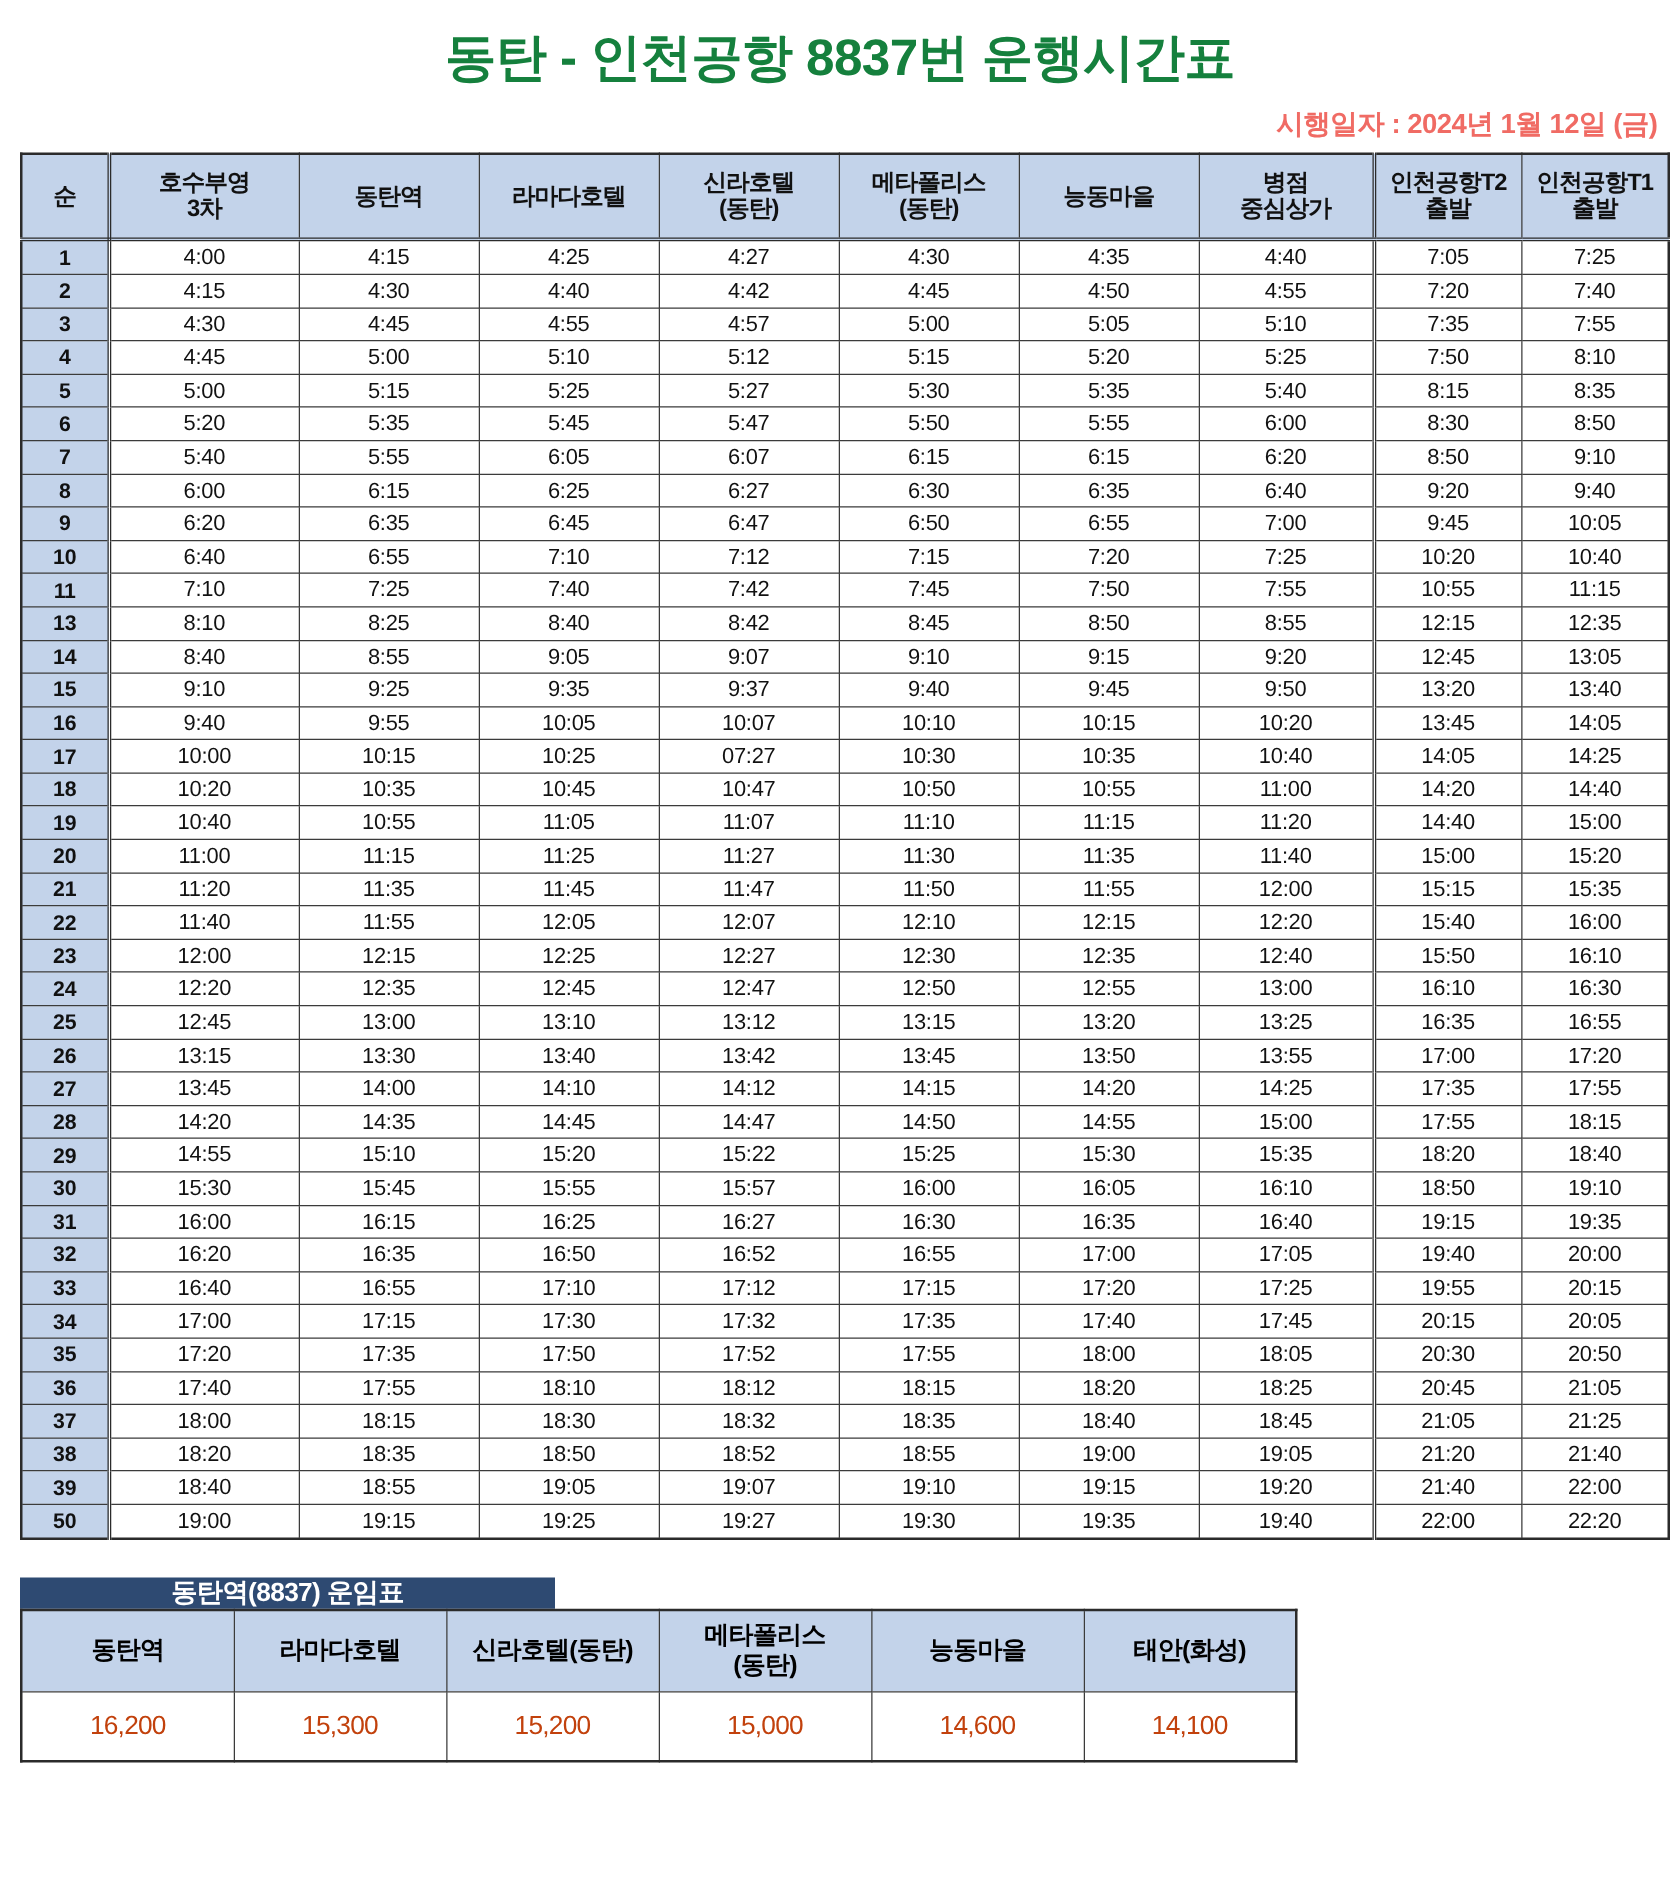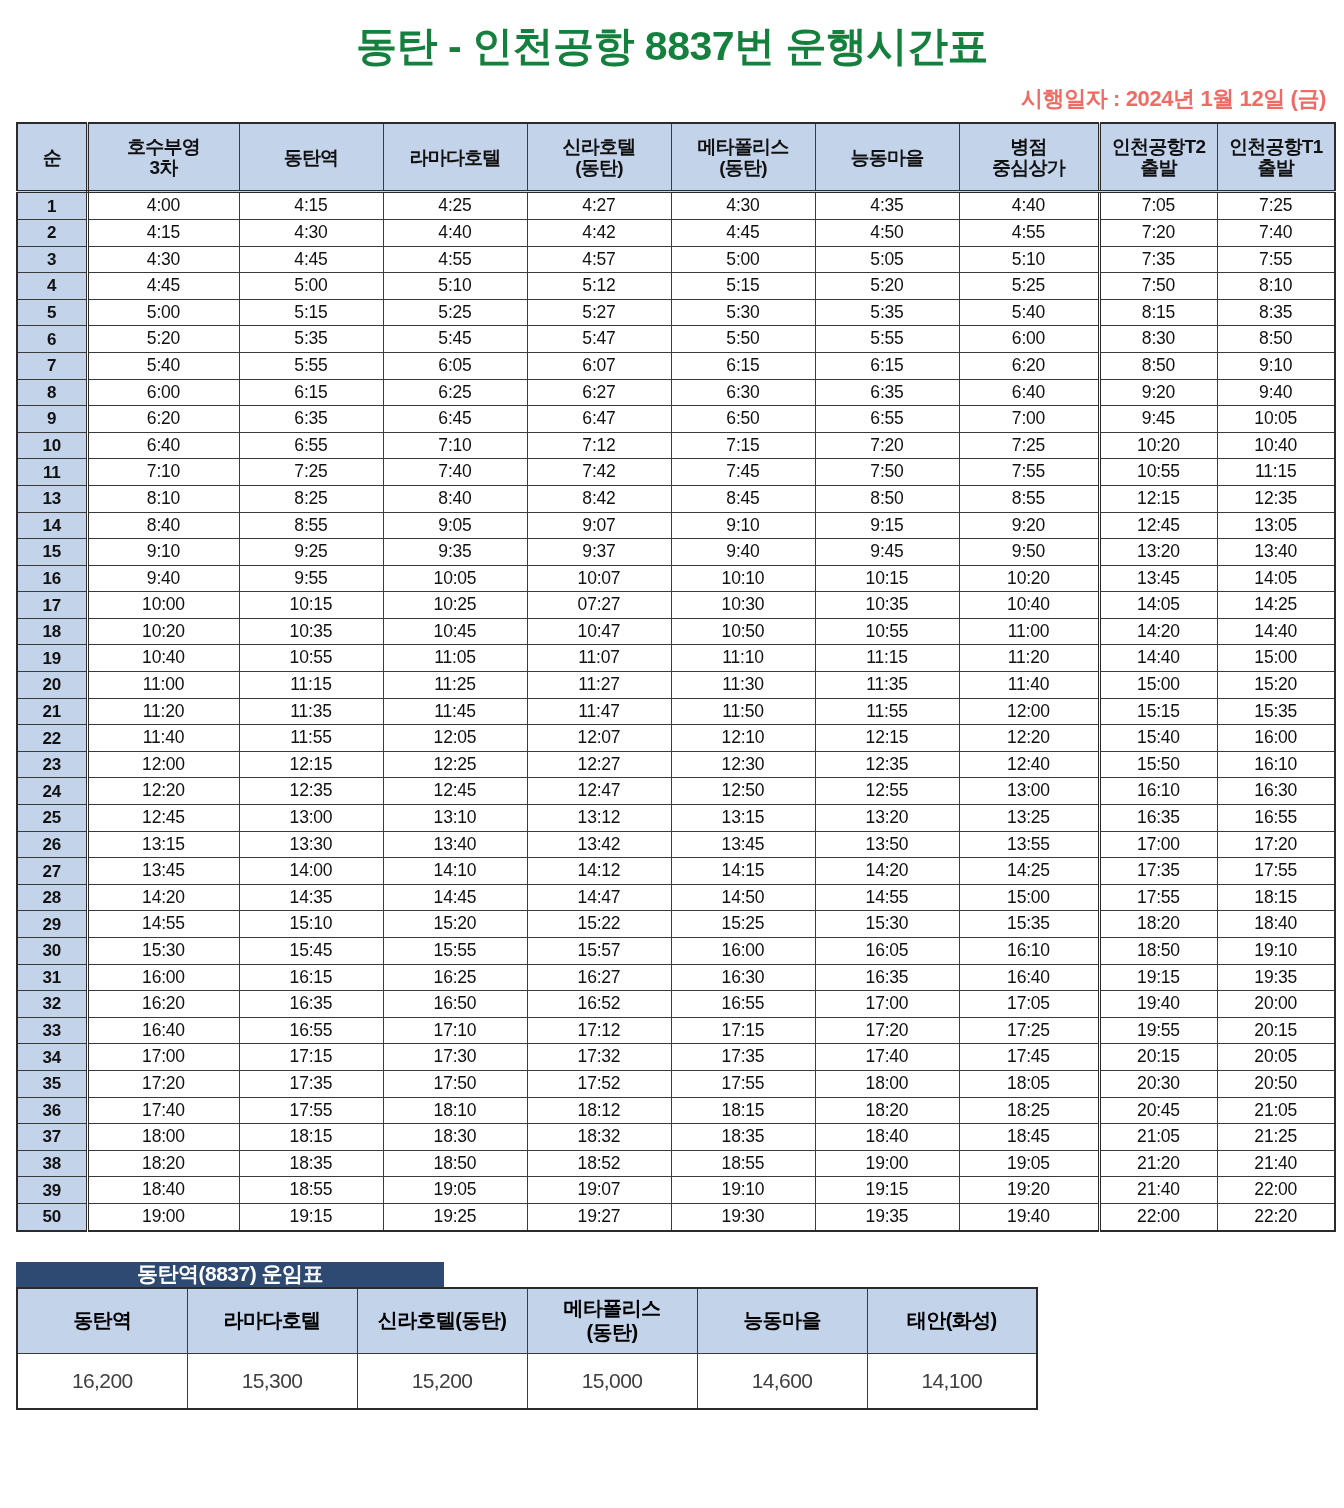--- a/index.html
+++ b/index.html
@@ -125,21 +125,21 @@
     background: #c3d3ea;
     font-weight: bold;
     font-size: 20px;
     height: 62px;
     line-height: 1.16;
   }
   table.fare tbody td {
     height: 52px;
     font-size: 21px;
     font-weight: normal;
-    color: #404040;
+    color: #c2410c;
   }
 </style>
 </head>
 <body>
 
 <h1 id="page-title">동탄 - 인천공항 8837번 운행시간표</h1>
 
 <div id="effective-date-wrap">
   <span id="effective-date">시행일자 : 2024년 1월 12일 (금)</span>
 </div>

